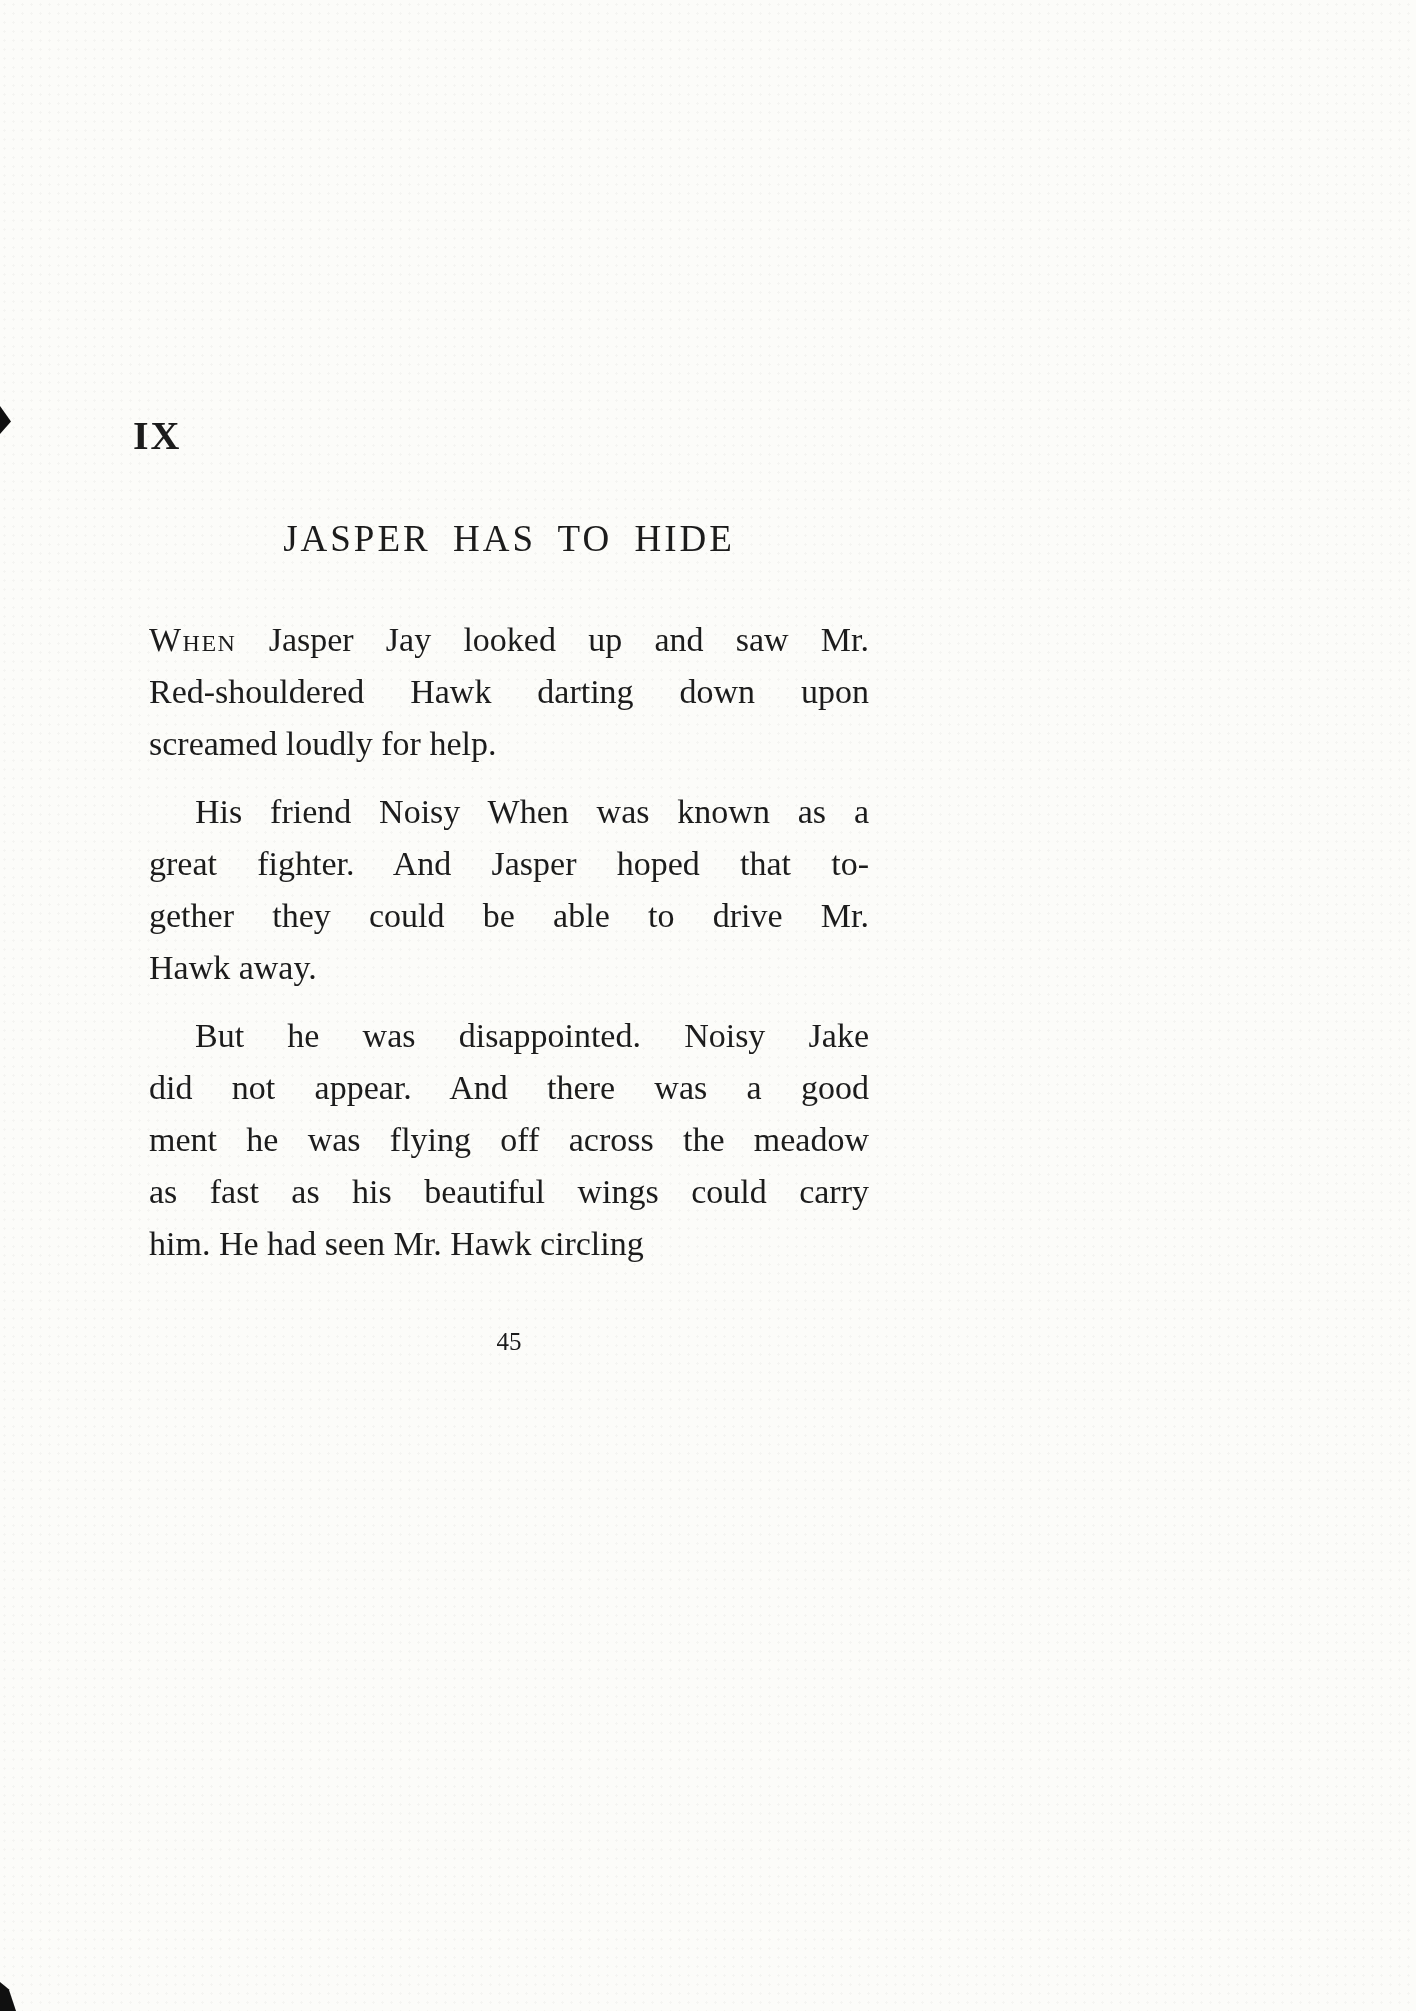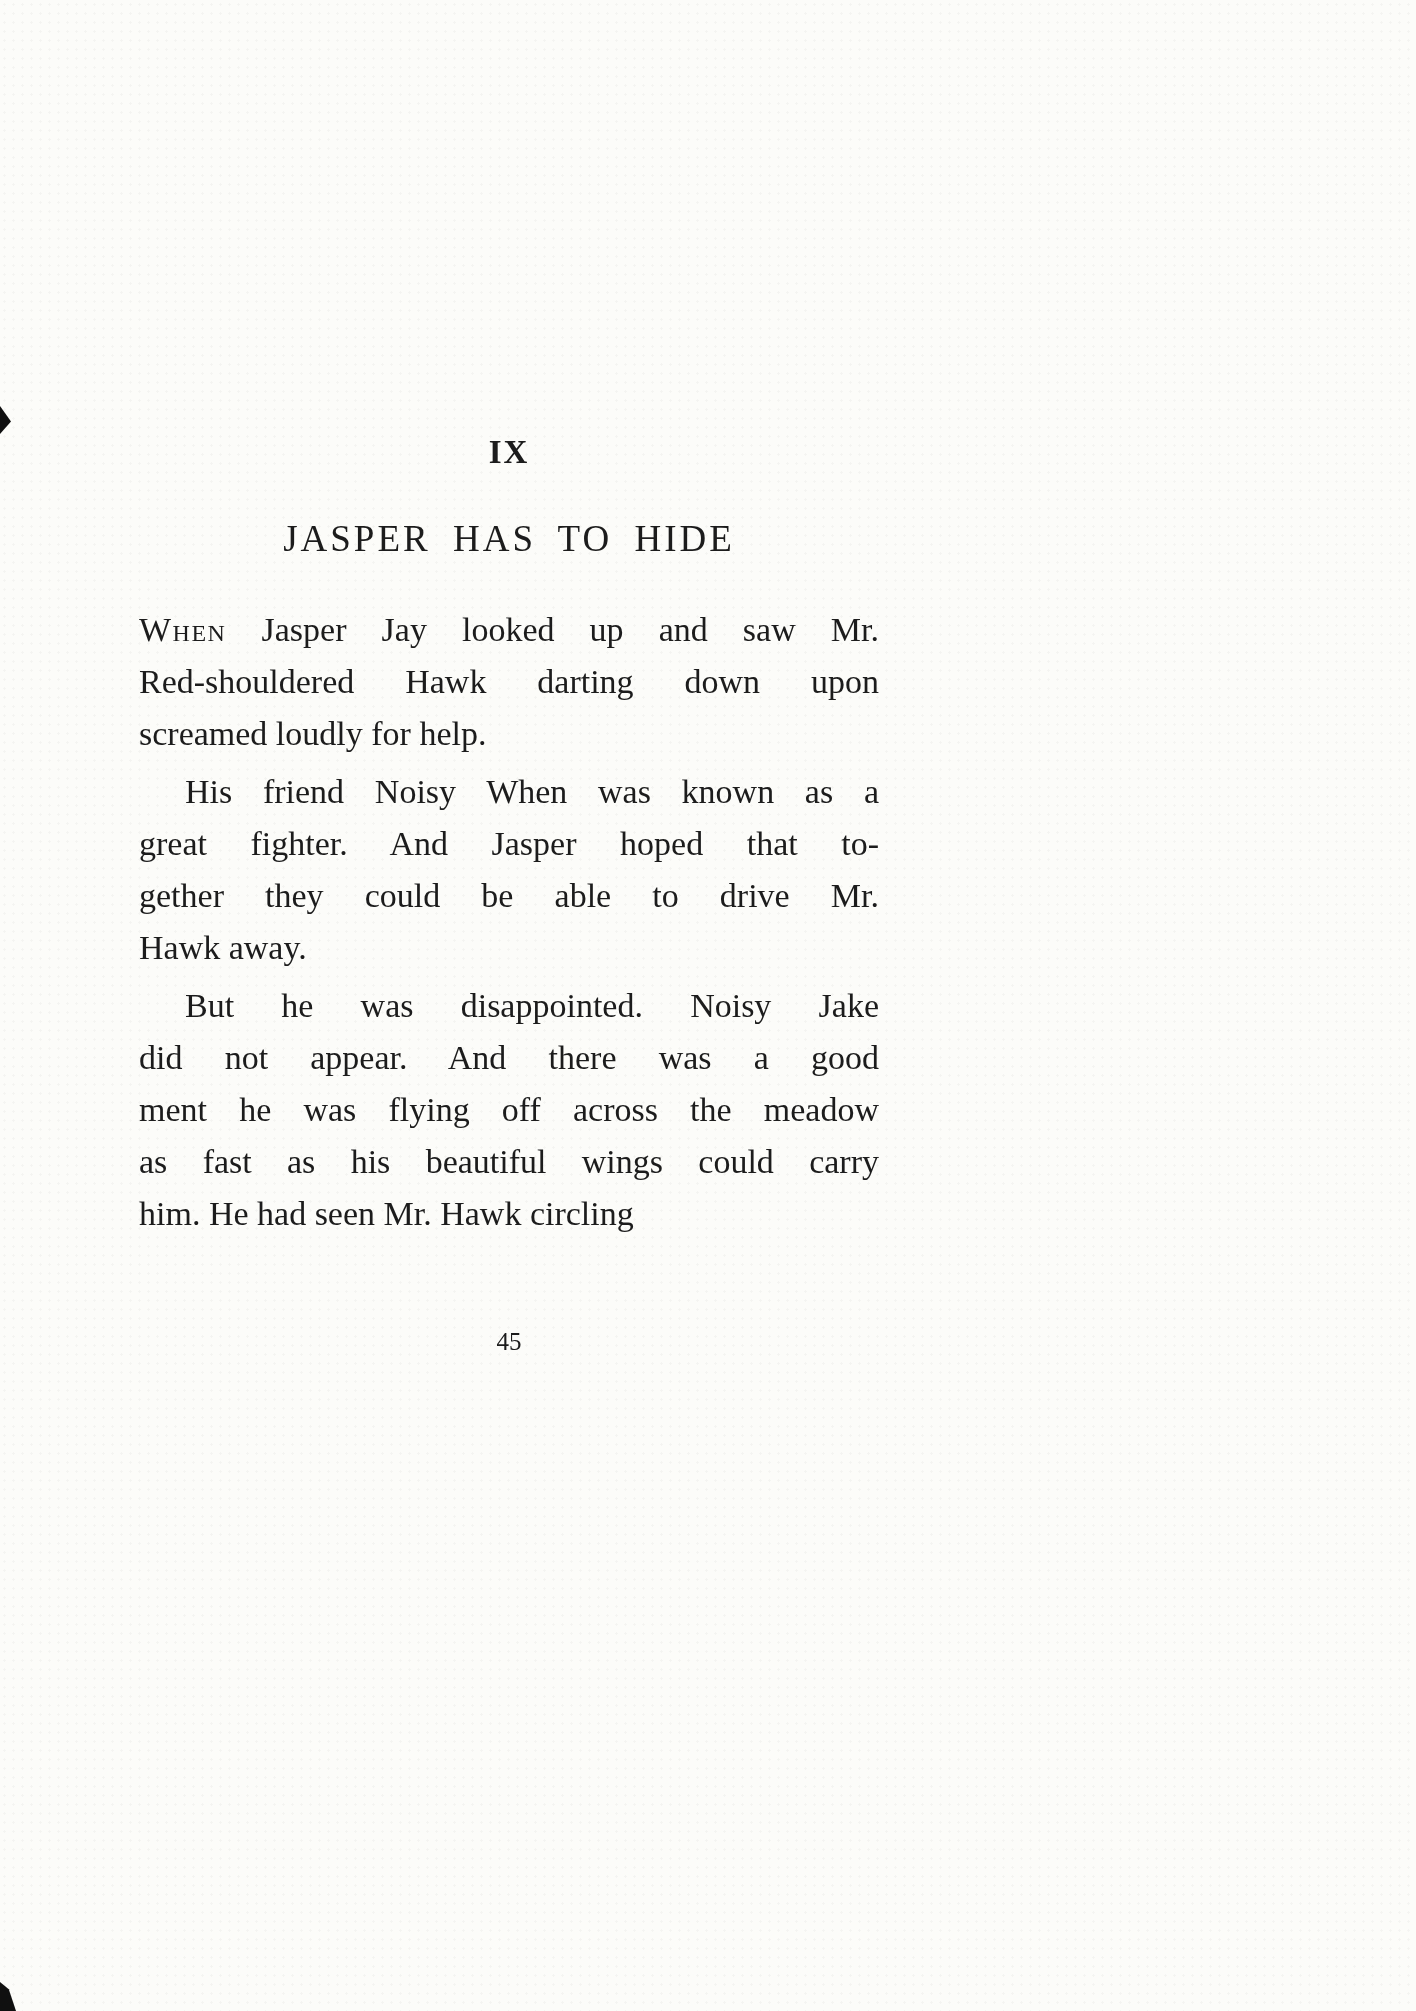--- a/index.html
+++ b/index.html
@@ -20,25 +20,25 @@
   }
   .column {
     position: absolute;
     left: 133px;
     top: 0;
     width: 752px;
     height: 100%;
   }
   .chapter-number {
     position: absolute;
-    top: 434px;
+    top: 412px;
     left: 0;
     width: 100%;
-    text-align: center;
-    font-size: 33px;
+    text-align: left;
+    font-size: 40px;
     font-weight: 700;
     letter-spacing: 2px;
   }
   .chapter-title {
     position: absolute;
     top: 517px;
     left: 0;
     width: 100%;
     text-align: center;
     font-size: 37px;
@@ -48,21 +48,21 @@
   }
   .body-text {
     position: absolute;
     top: 598px;
     left: 0;
     width: 100%;
     font-size: 34px;
     line-height: 52px;
   }
   .paragraph {
-    margin: 6px;
+    margin: 16px;
   }
   .line {
     text-align: justify;
     text-align-last: justify;
   }
   .line.last {
     text-align-last: left;
   }
   .line.indent {
     text-indent: 46px;

